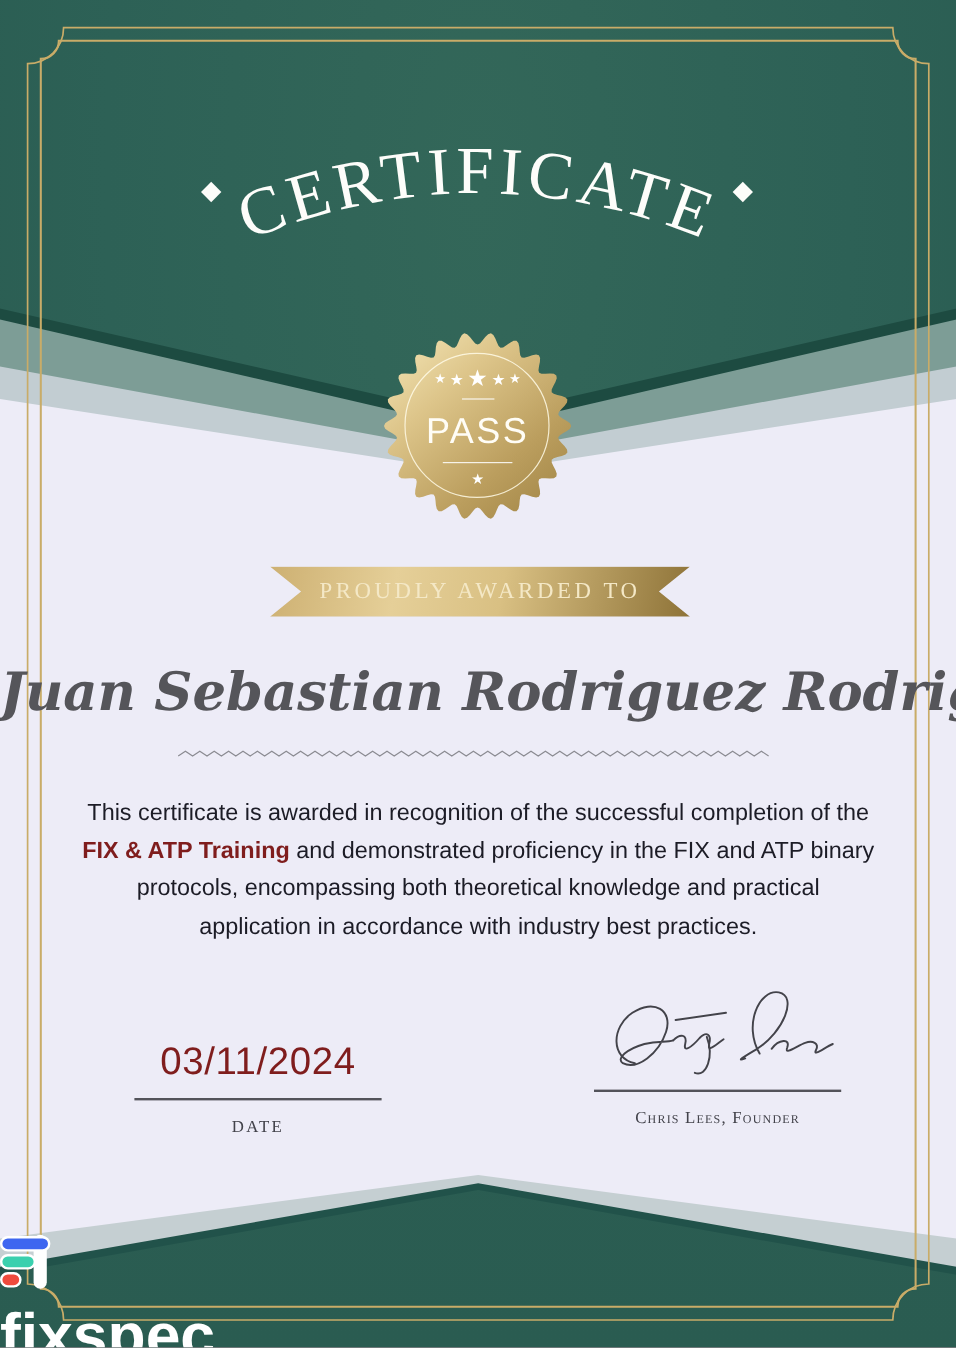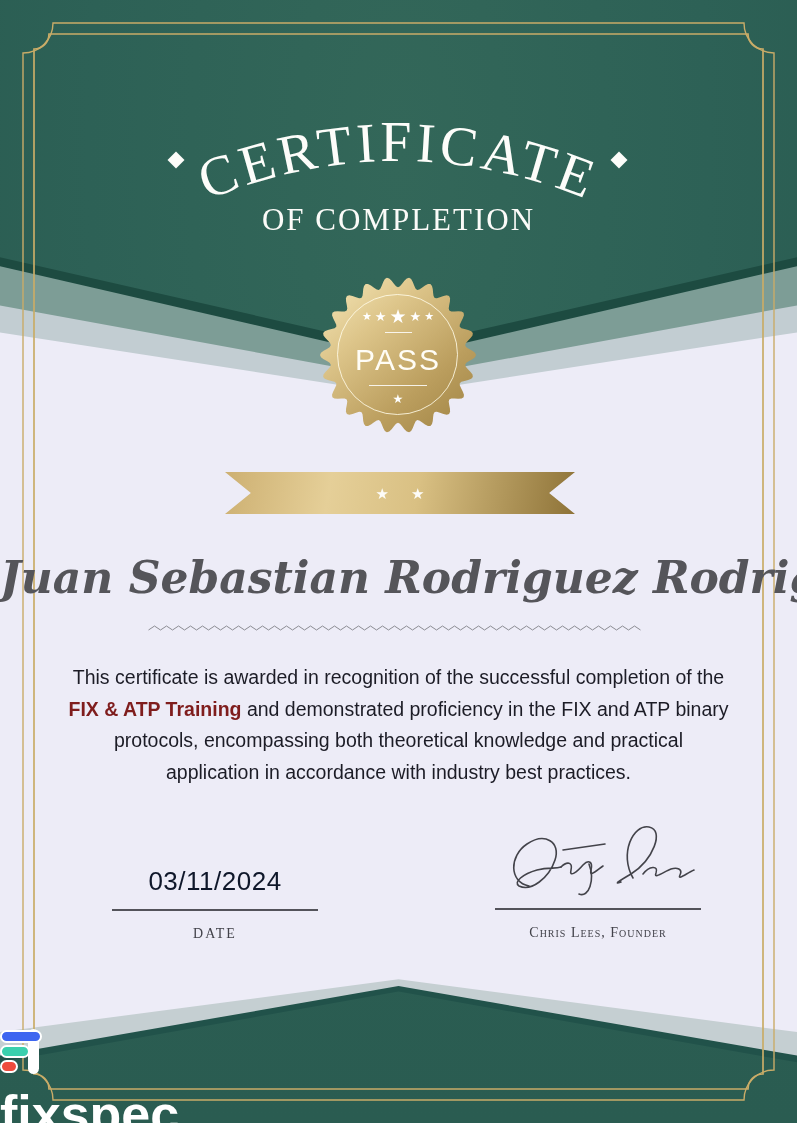--- a/index.html
+++ b/index.html
@@ -49,21 +49,21 @@
   
   .name{position:absolute;top:552px;left:0;right:0;text-align:center;z-index:6;white-space:nowrap;
         font-family:"DejaVu Serif",serif;font-style:italic;font-weight:bold;font-size:44px;color:#55555a;}
   .squiggle{position:absolute;top:624px;left:50%;transform:translateX(-50%);z-index:6;}
   
   .para{position:absolute;top:662px;left:68px;width:661px;z-index:6;text-align:center;
         font-size:19.5px;line-height:31.5px;color:#1c1c26;}
   .para b{font-weight:bold;color:#7f1d1d;}
   
   .date-block{position:absolute;left:95px;top:866px;width:240px;text-align:center;z-index:6;}
-  .date-value{font-size:26px;color:#0f172a;letter-spacing:.5px;}
+  .date-value{font-size:32px;color:#7f1d1d;letter-spacing:.5px;}
   .sig-line{width:206px;height:1.5px;background:#53535a;margin:12px auto 0;}
   .block-label{margin-top:15px;font-family:"Liberation Serif",serif;font-size:14px;color:#42424a;
         letter-spacing:2px;}
   .founder-label{font-variant:small-caps;letter-spacing:1px;}
   .sig-block{position:absolute;left:478px;top:820px;width:240px;text-align:center;z-index:6;}
   .sig-svg{display:block;margin:0 auto;}
   .sig-block .sig-line{margin-top:4px;}
   
   .logo{position:absolute;top:1022px;left:0;right:0;z-index:7;display:flex;justify-content:center;
         align-items:flex-start;gap:12px;flex-direction:column;}
@@ -96,39 +96,39 @@
     <path d="M 49 34 H 748 A 15 15 0 0 0 763 49 V 1074 A 15 15 0 0 0 748 1089 H 49 A 15 15 0 0 0 34 1074 V 49 A 15 15 0 0 0 49 34 Z" fill="none" stroke="#c9ac68" stroke-width="1.7"></path>
   </svg>
 
   <svg class="arch" viewBox="0 0 540 168">
     <path id="arc-path" d="M 20 152 Q 270 18 520 152" fill="none"></path>
     <text><textPath href="#arc-path" startOffset="50%" text-anchor="middle">CERTIFICATE</textPath></text>
   </svg>
   <div class="diamond" style="left:170px;top:154px;"></div>
   <div class="diamond" style="left:613px;top:154px;"></div>
 
-  <div class="subtitle">OF COMPLETION</div>
 
   <div class="badge" style="clip-path: polygon(100% 50%, 99.36% 51.41%, 97.68% 52.73%, 95.58% 53.91%, 93.83% 55.03%, 93.06% 56.19%, 93.47% 57.52%, 94.83% 59.08%, 96.51% 60.82%, 97.76% 62.55%, 97.97% 64.09%, 96.96% 65.26%, 94.98% 66.05%, 92.63% 66.6%, 90.64% 67.17%, 89.57% 68.07%, 89.59% 69.47%, 90.46% 71.35%, 91.58% 73.48%, 92.29% 75.5%, 92.06% 77.03%, 90.76% 77.87%, 88.63% 78.07%, 86.23% 77.93%, 84.16% 77.93%, 82.88% 78.49%, 82.51% 79.83%, 82.81% 81.88%, 83.28% 84.25%, 83.39% 86.38%, 82.74% 87.79%, 81.26% 88.23%, 79.16% 87.82%, 76.89% 87.01%, 74.9% 86.42%, 73.52% 86.59%, 72.78% 87.78%, 72.49% 89.83%, 72.29% 92.24%, 71.79% 94.31%, 70.77% 95.48%, 69.22% 95.48%, 67.33% 94.5%, 65.37% 93.09%, 63.63% 91.96%, 62.26% 91.74%, 61.22% 92.67%, 60.36% 94.56%, 59.48% 96.8%, 58.42% 98.66%, 57.12% 99.49%, 55.63% 99.06%, 54.09% 97.58%, 52.61% 95.67%, 51.26% 94.1%, 50% 93.5%, 48.74% 94.1%, 47.39% 95.67%, 45.91% 97.58%, 44.37% 99.06%, 42.88% 99.49%, 41.58% 98.66%, 40.52% 96.8%, 39.64% 94.56%, 38.78% 92.67%, 37.74% 91.74%, 36.37% 91.96%, 34.63% 93.09%, 32.67% 94.5%, 30.78% 95.48%, 29.23% 95.48%, 28.21% 94.31%, 27.71% 92.24%, 27.51% 89.83%, 27.22% 87.78%, 26.48% 86.59%, 25.1% 86.42%, 23.11% 87.01%, 20.84% 87.82%, 18.74% 88.23%, 17.26% 87.79%, 16.61% 86.38%, 16.72% 84.25%, 17.19% 81.88%, 17.49% 79.83%, 17.12% 78.49%, 15.84% 77.93%, 13.77% 77.93%, 11.37% 78.07%, 9.24% 77.87%, 7.94% 77.03%, 7.71% 75.5%, 8.42% 73.48%, 9.54% 71.35%, 10.41% 69.47%, 10.43% 68.07%, 9.36% 67.17%, 7.37% 66.6%, 5.02% 66.05%, 3.04% 65.26%, 2.03% 64.09%, 2.24% 62.55%, 3.49% 60.82%, 5.17% 59.08%, 6.53% 57.52%, 6.94% 56.19%, 6.17% 55.03%, 4.42% 53.91%, 2.32% 52.73%, 0.64% 51.41%, 0% 50%, 0.64% 48.59%, 2.32% 47.27%, 4.42% 46.09%, 6.17% 44.97%, 6.94% 43.81%, 6.53% 42.48%, 5.17% 40.92%, 3.49% 39.18%, 2.24% 37.45%, 2.03% 35.91%, 3.04% 34.74%, 5.02% 33.95%, 7.37% 33.4%, 9.36% 32.83%, 10.43% 31.93%, 10.41% 30.53%, 9.54% 28.65%, 8.42% 26.52%, 7.71% 24.5%, 7.94% 22.97%, 9.24% 22.13%, 11.37% 21.93%, 13.77% 22.07%, 15.84% 22.07%, 17.12% 21.51%, 17.49% 20.17%, 17.19% 18.12%, 16.72% 15.75%, 16.61% 13.62%, 17.26% 12.21%, 18.74% 11.77%, 20.84% 12.18%, 23.11% 12.99%, 25.1% 13.58%, 26.48% 13.41%, 27.22% 12.22%, 27.51% 10.17%, 27.71% 7.76%, 28.21% 5.69%, 29.23% 4.52%, 30.78% 4.52%, 32.67% 5.5%, 34.63% 6.91%, 36.37% 8.04%, 37.74% 8.26%, 38.78% 7.33%, 39.64% 5.44%, 40.52% 3.2%, 41.58% 1.34%, 42.88% 0.51%, 44.37% 0.94%, 45.91% 2.42%, 47.39% 4.33%, 48.74% 5.9%, 50% 6.5%, 51.26% 5.9%, 52.61% 4.33%, 54.09% 2.42%, 55.63% 0.94%, 57.12% 0.51%, 58.42% 1.34%, 59.48% 3.2%, 60.36% 5.44%, 61.22% 7.33%, 62.26% 8.26%, 63.63% 8.04%, 65.37% 6.91%, 67.33% 5.5%, 69.22% 4.52%, 70.77% 4.52%, 71.79% 5.69%, 72.29% 7.76%, 72.49% 10.17%, 72.78% 12.22%, 73.52% 13.41%, 74.9% 13.58%, 76.89% 12.99%, 79.16% 12.18%, 81.26% 11.77%, 82.74% 12.21%, 83.39% 13.62%, 83.28% 15.75%, 82.81% 18.12%, 82.51% 20.17%, 82.88% 21.51%, 84.16% 22.07%, 86.23% 22.07%, 88.63% 21.93%, 90.76% 22.13%, 92.06% 22.97%, 92.29% 24.5%, 91.58% 26.52%, 90.46% 28.65%, 89.59% 30.53%, 89.57% 31.93%, 90.64% 32.83%, 92.63% 33.4%, 94.98% 33.95%, 96.96% 34.74%, 97.97% 35.91%, 97.76% 37.45%, 96.51% 39.18%, 94.83% 40.92%, 93.47% 42.48%, 93.06% 43.81%, 93.83% 44.97%, 95.58% 46.09%, 97.68% 47.27%, 99.36% 48.59%);">
     <div class="badge-ring"></div>
     <div class="badge-stars">
       <span class="bs1">★</span>
       <span class="bs2">★</span>
       <span class="bs3">★</span>
       <span class="bs2">★</span>
       <span class="bs1">★</span>
     </div>
     <div class="divider div-short"></div>
     <div class="badge-pass">PASS</div>
     <div class="divider div-long"></div>
     <div class="badge-bstar">★</div>
   </div>
 
   <div class="ribbon">
     <span class="ribbon-star">★</span>
+    <span class="ribbon-label">PROUDLY AWARDED TO</span>
     <span class="ribbon-star">★</span>
   </div>
 
   <div class="name">Juan Sebastian Rodriguez Rodriguez</div>
   <svg class="squiggle" width="505" height="10" viewBox="0 0 505 10">
     <path id="squig-path" fill="none" stroke="#8b8b92" stroke-width="1" d="M2 6 l6 -4 l6 4 l6 -4 l6 4 l6 -4 l6 4 l6 -4 l6 4 l6 -4 l6 4 l6 -4 l6 4 l6 -4 l6 4 l6 -4 l6 4 l6 -4 l6 4 l6 -4 l6 4 l6 -4 l6 4 l6 -4 l6 4 l6 -4 l6 4 l6 -4 l6 4 l6 -4 l6 4 l6 -4 l6 4 l6 -4 l6 4 l6 -4 l6 4 l6 -4 l6 4 l6 -4 l6 4 l6 -4 l6 4 l6 -4 l6 4 l6 -4 l6 4 l6 -4 l6 4 l6 -4 l6 4 l6 -4 l6 4 l6 -4 l6 4 l6 -4 l6 4 l6 -4 l6 4 l6 -4 l6 4 l6 -4 l6 4 l6 -4 l6 4 l6 -4 l6 4 l6 -4 l6 4 l6 -4 l6 4 l6 -4 l6 4 l6 -4 l6 4 l6 -4 l6 4 l6 -4 l6 4 l6 -4 l6 4 l6 -4 l6 4"></path>
   </svg>
 
   <div class="para"><span>This certificate is awarded in recognition of the successful completion of the </span><b>FIX &amp; ATP Training</b><span> and demonstrated proficiency in the FIX and ATP binary protocols, encompassing both theoretical knowledge and practical application in accordance with industry best practices.</span></div>
 

